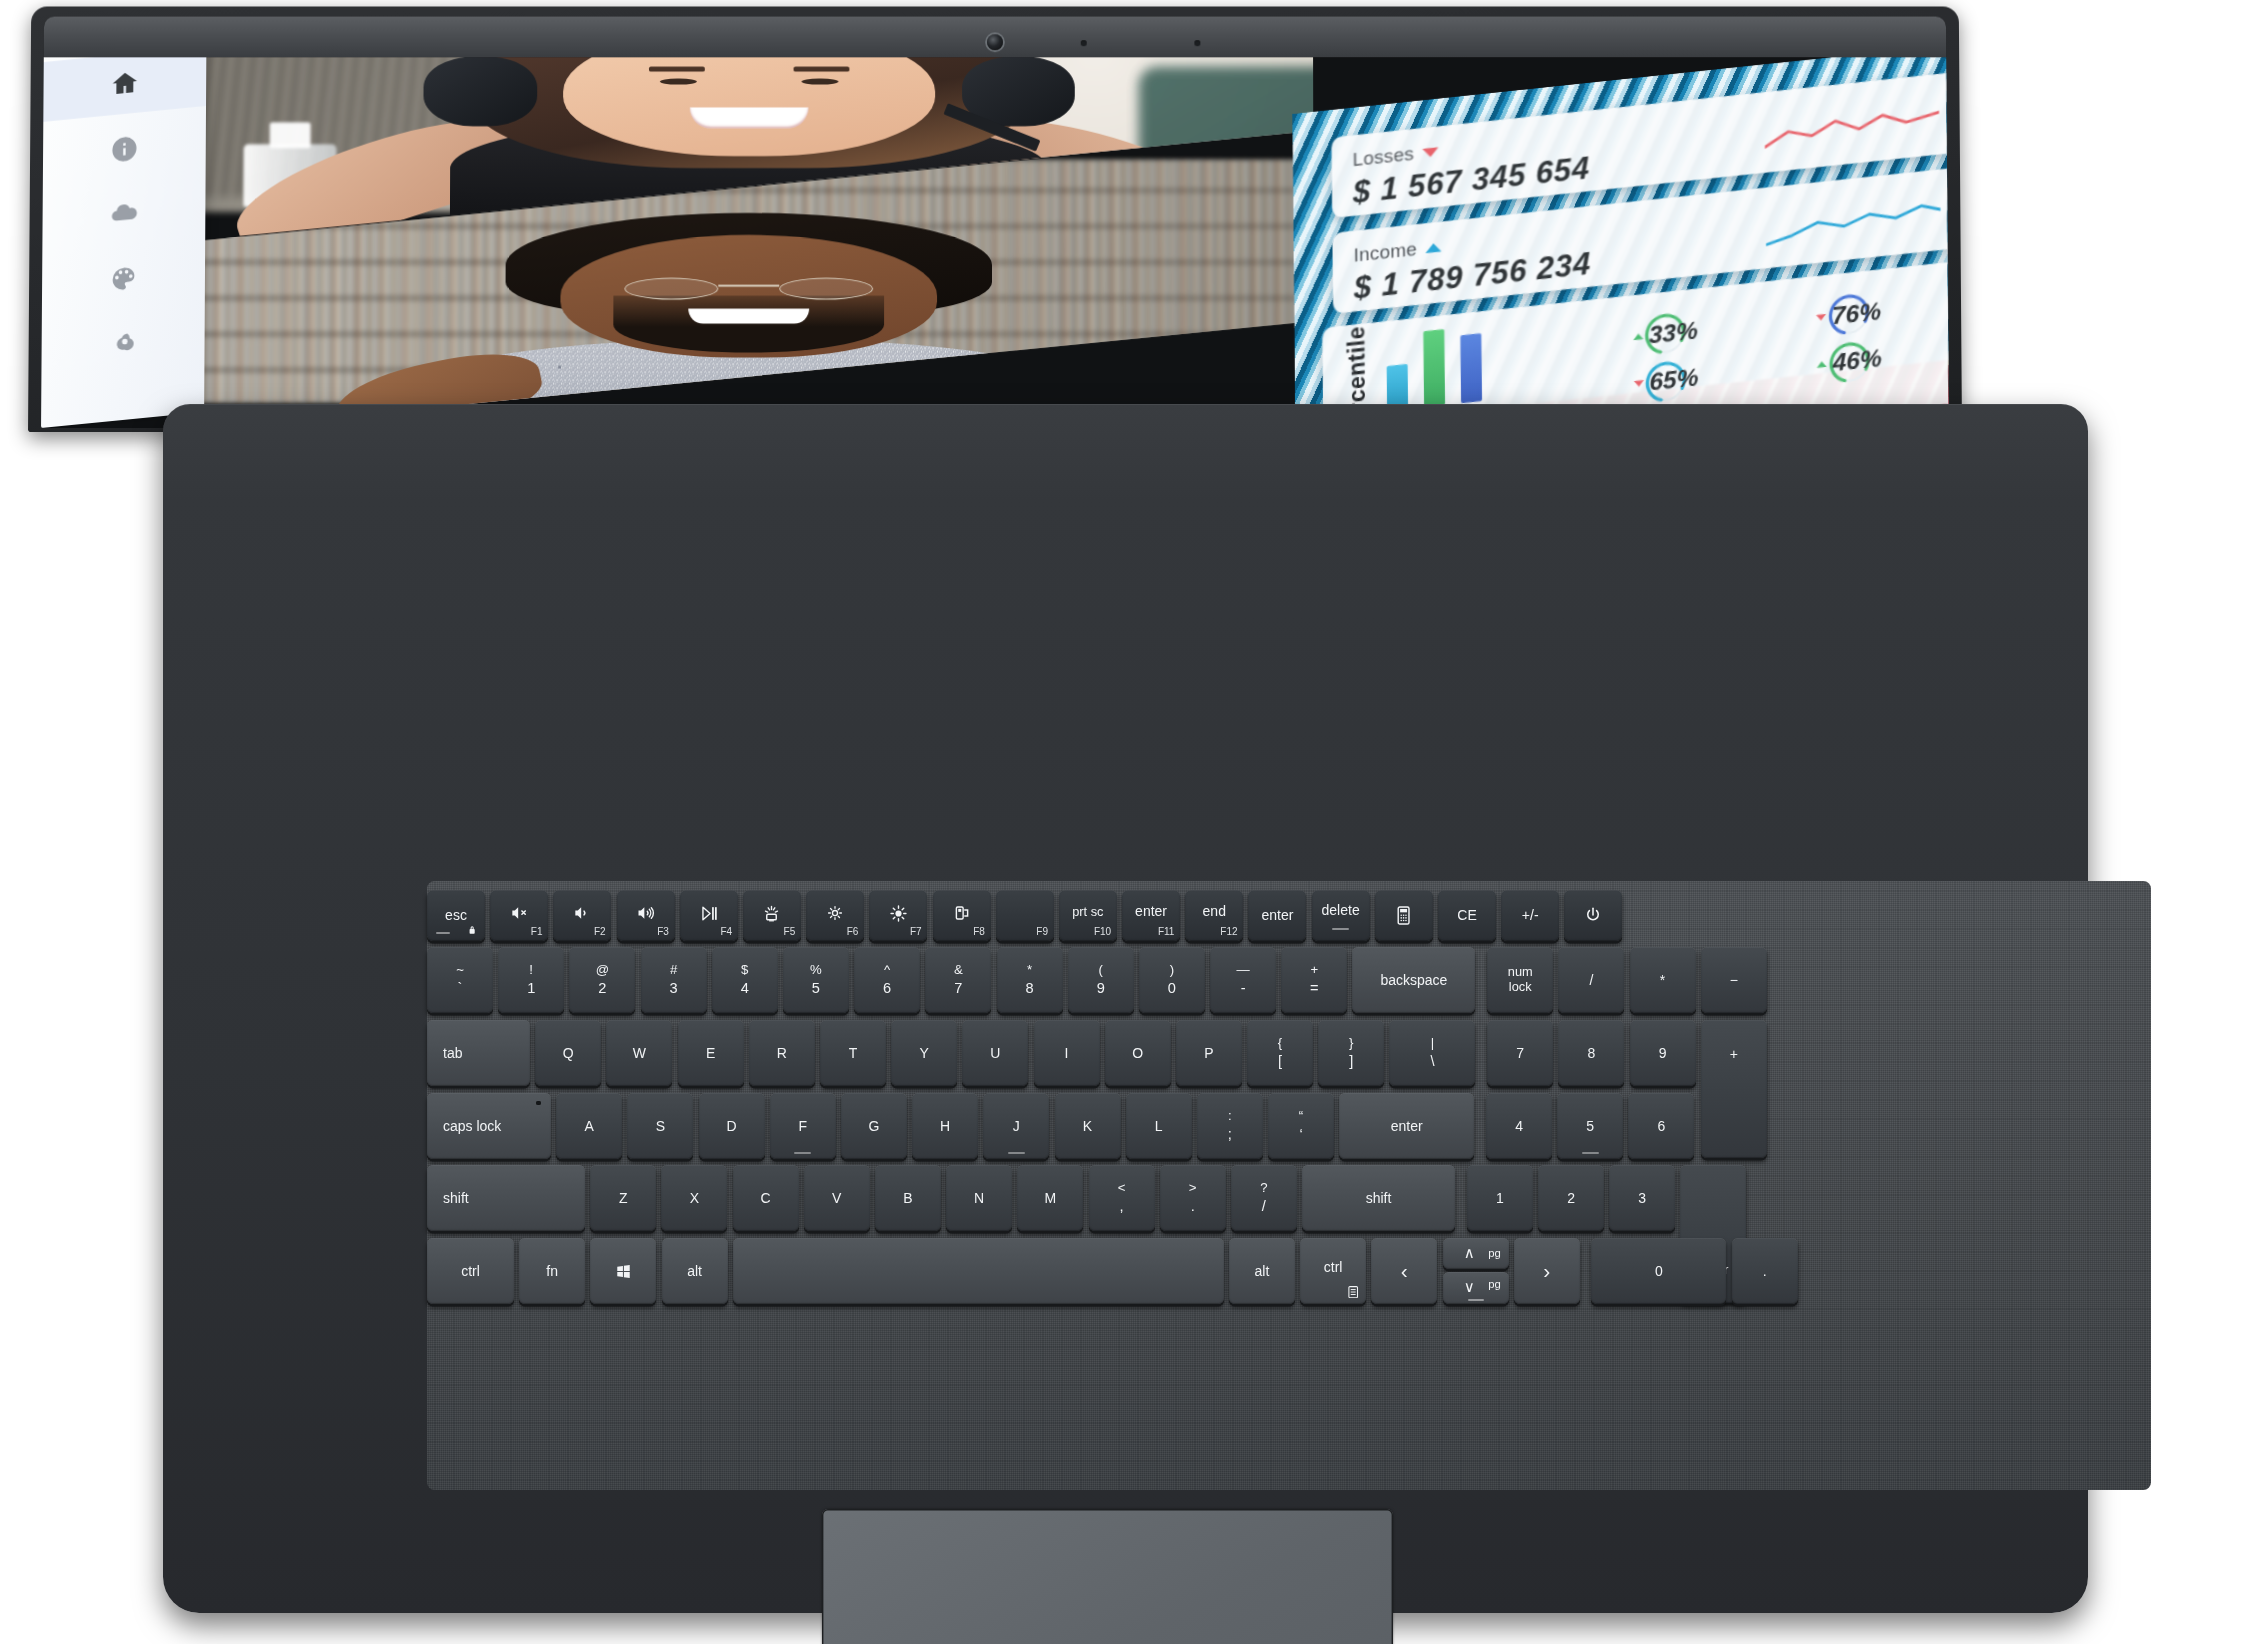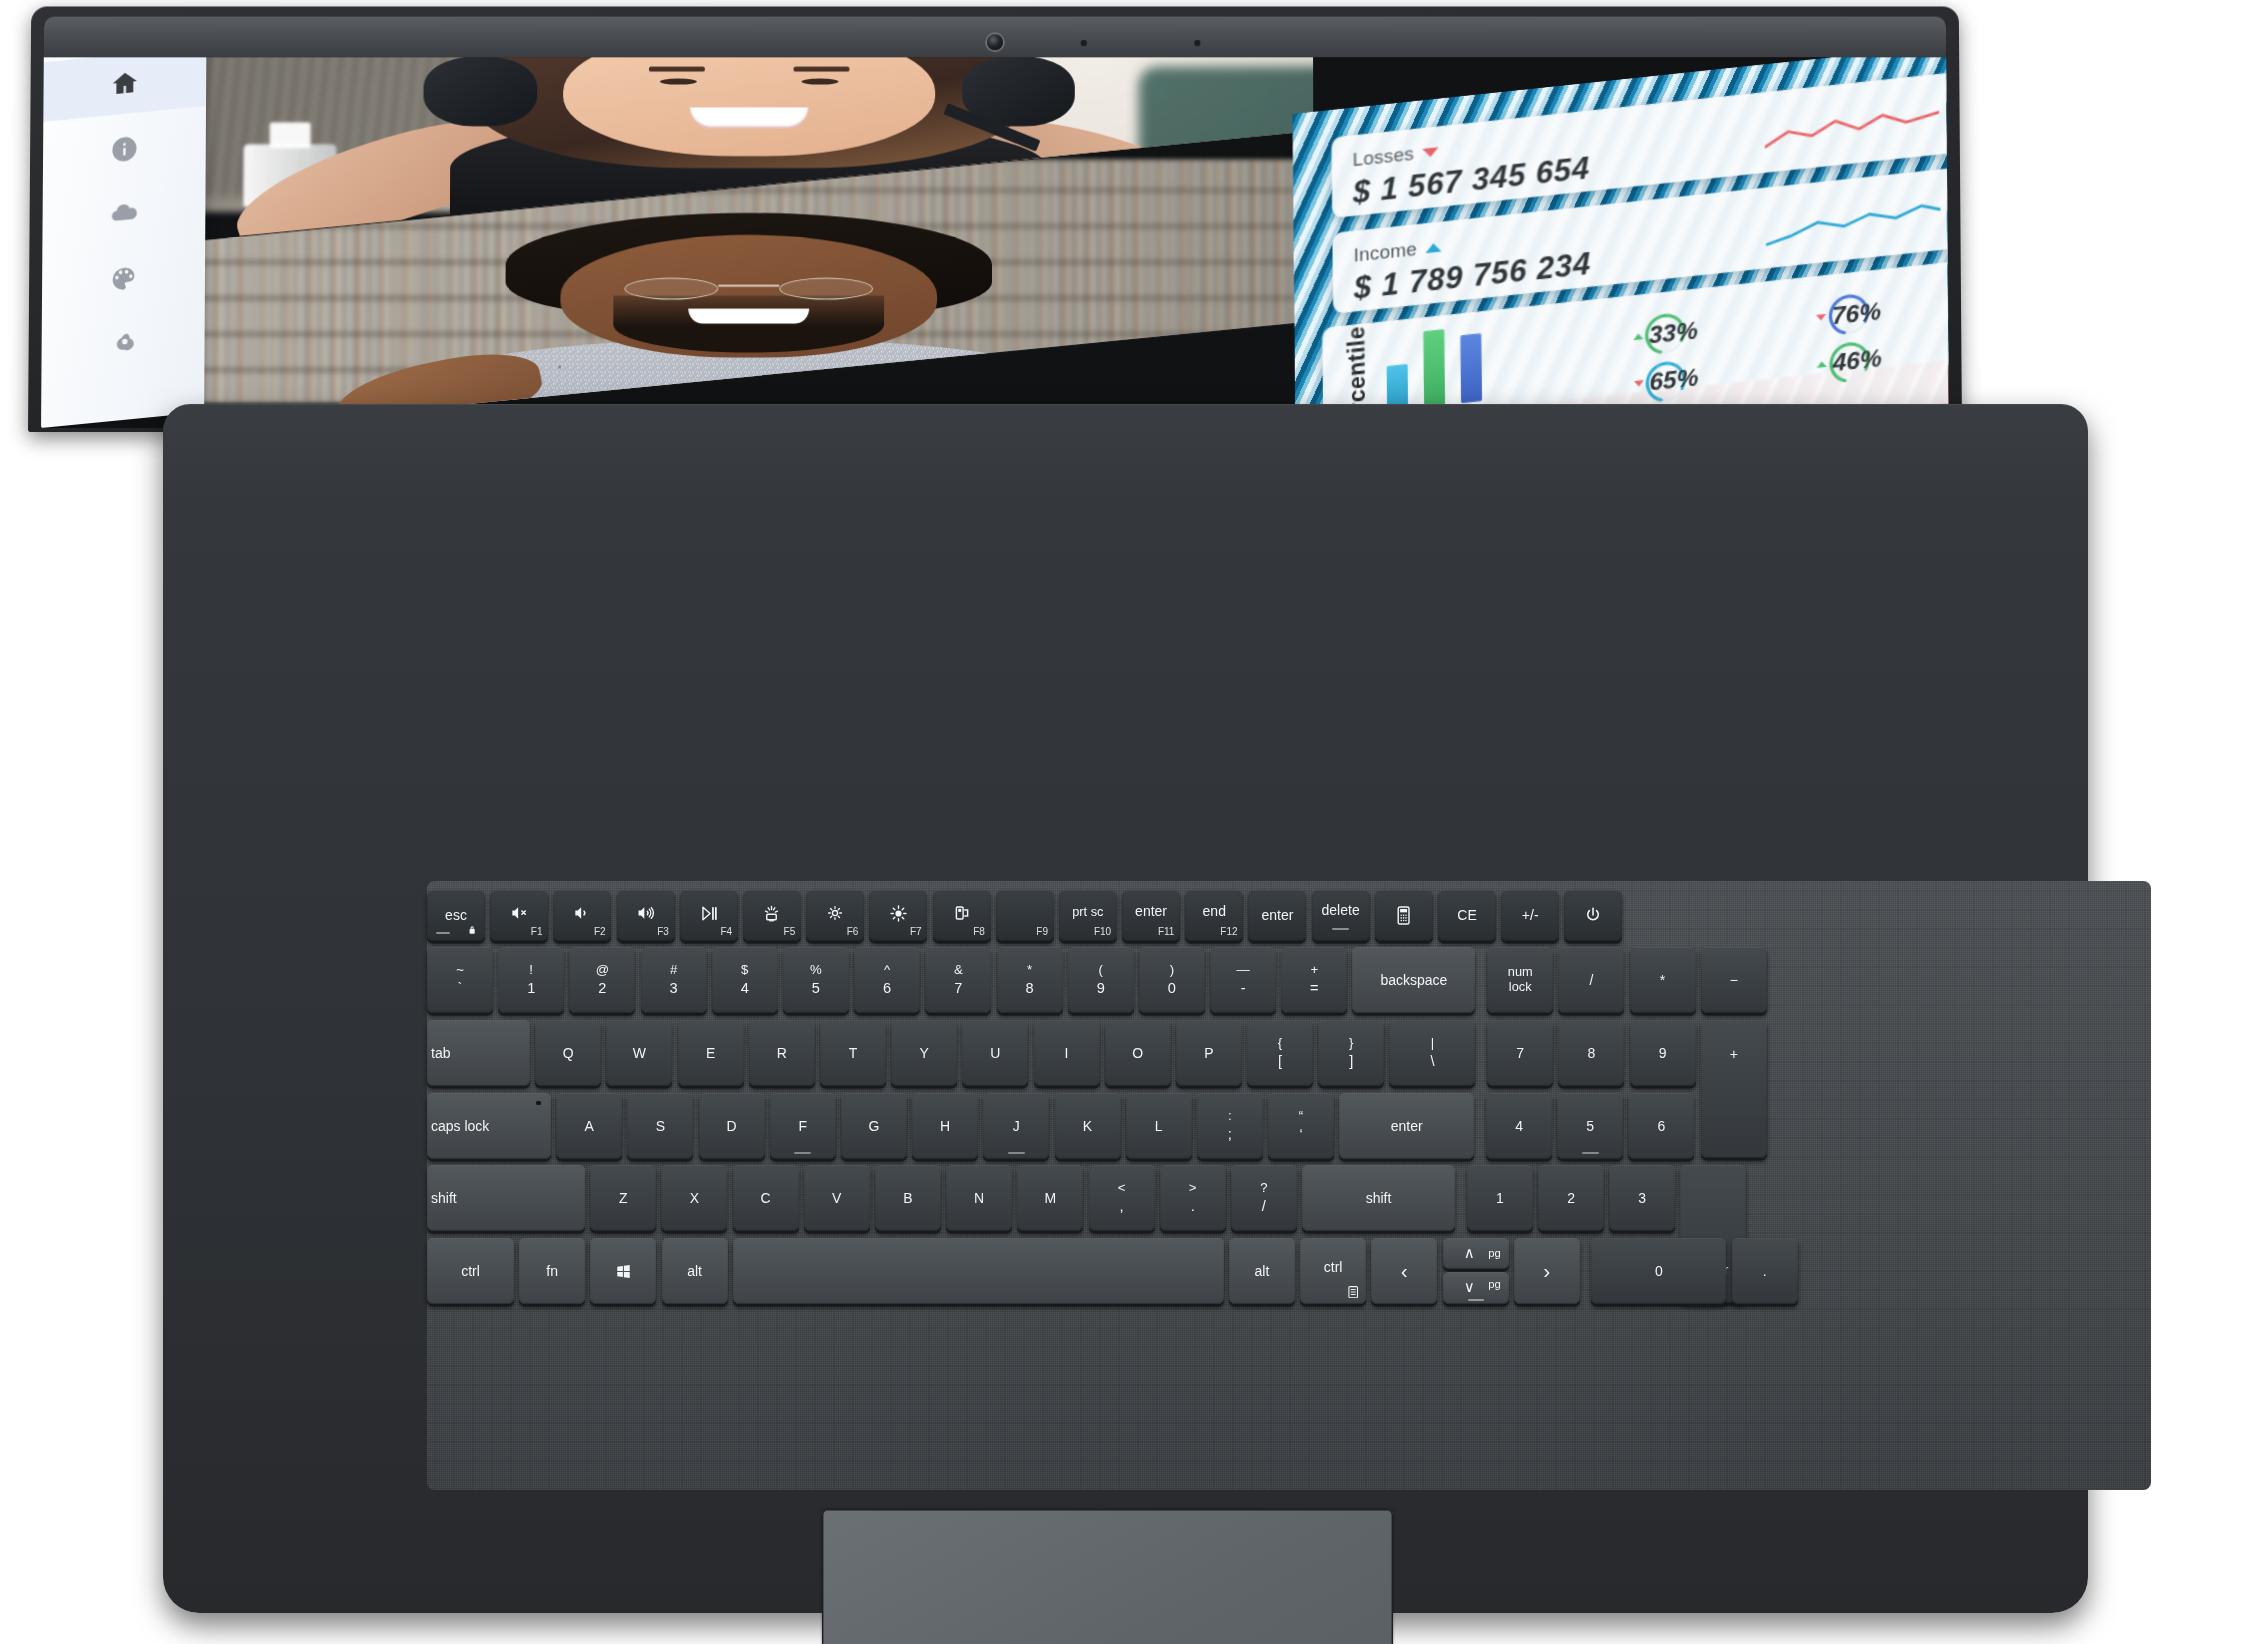--- a/index.html
+++ b/index.html
@@ -195,21 +195,21 @@
   .key .dual .lo{font-size:14.6px;}
   .key .flabel{position:absolute;right:5.7px;bottom:3.3px;font-size:10px;color:#e6e9ec;opacity:.95;}
   .key .bump{position:absolute;left:50%;bottom:5.2px;width:17px;height:1.9px;margin-left:-8.5px;
        border-radius:1.4px;background:rgba(255,255,255,.40);}
   .key .led{position:absolute;right:10.4px;top:7.6px;width:4.3px;height:4.3px;border-radius:50%;
        background:#16181a;box-shadow:inset 0 0 0.9px #000;}
   .key svg{fill:#f2f4f6;}
   .arrowstack{display:flex;flex-direction:column;margin-right:5.2px;}
   .arrowstack .key{margin-right:0;margin-bottom:3.3px;}
   .arrowstack .key:last-child{margin-bottom:0;}
-  .key.wide-lbl{justify-content:flex-start;padding-left:4px;}
+  .key.wide-lbl{justify-content:flex-start;padding-left:16px;}
 
   
   #trackpad{position:absolute;left:659px;top:1105px;width:571px;height:401px;
         border-radius:5.7px;
         background:linear-gradient(152deg,#6b7075 0%,#5f6469 42%,#555a5f 100%);
         box-shadow:inset 0 0 0 1.4px #1d1f21,0 0.9px 2.4px rgba(0,0,0,.5);}
 </style>
 </head>
 <body>
 

